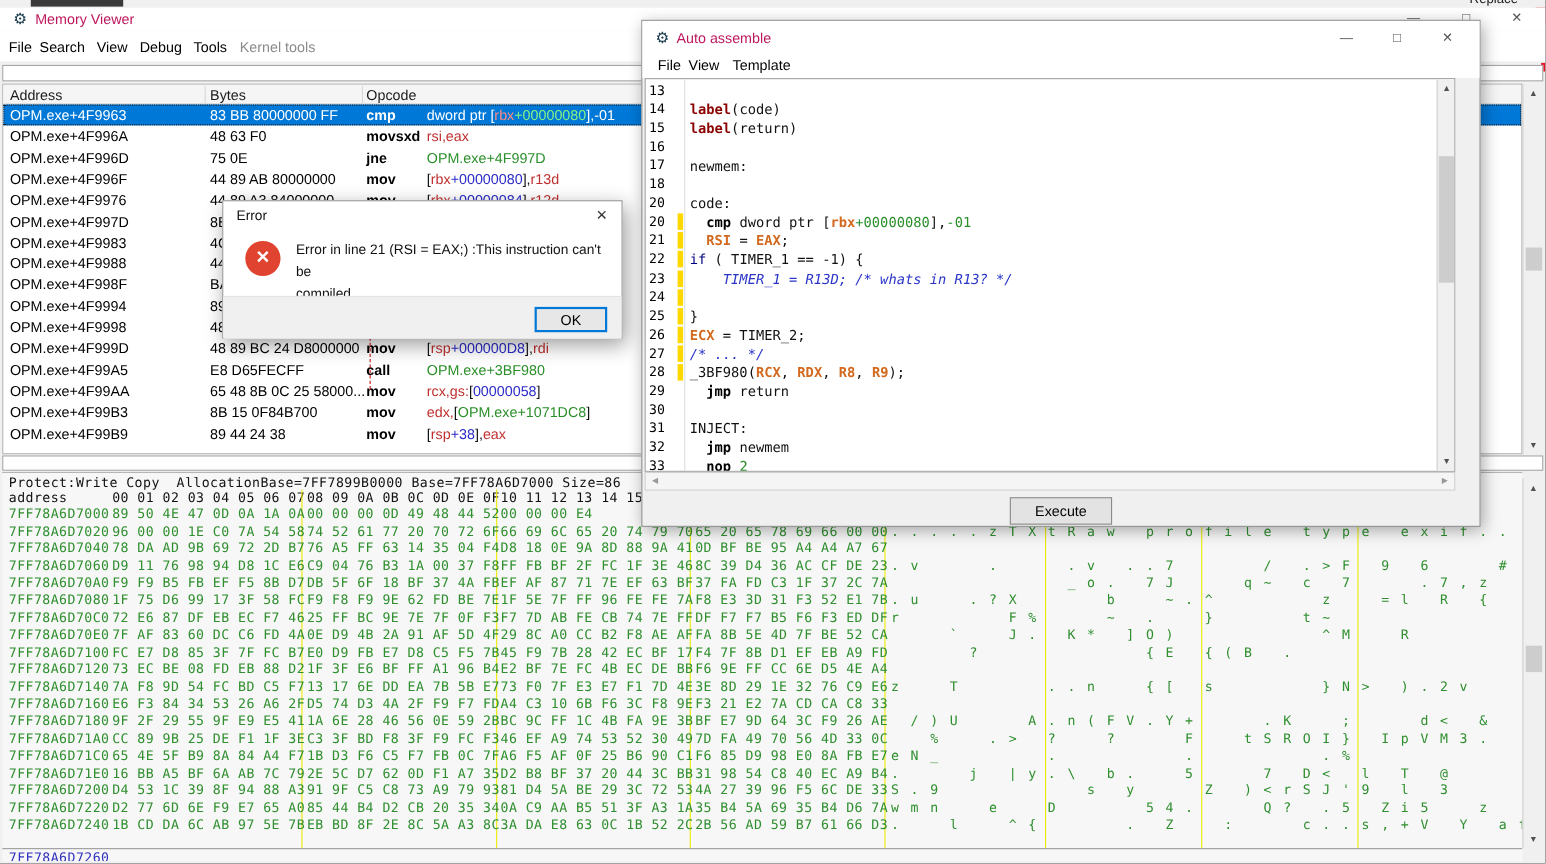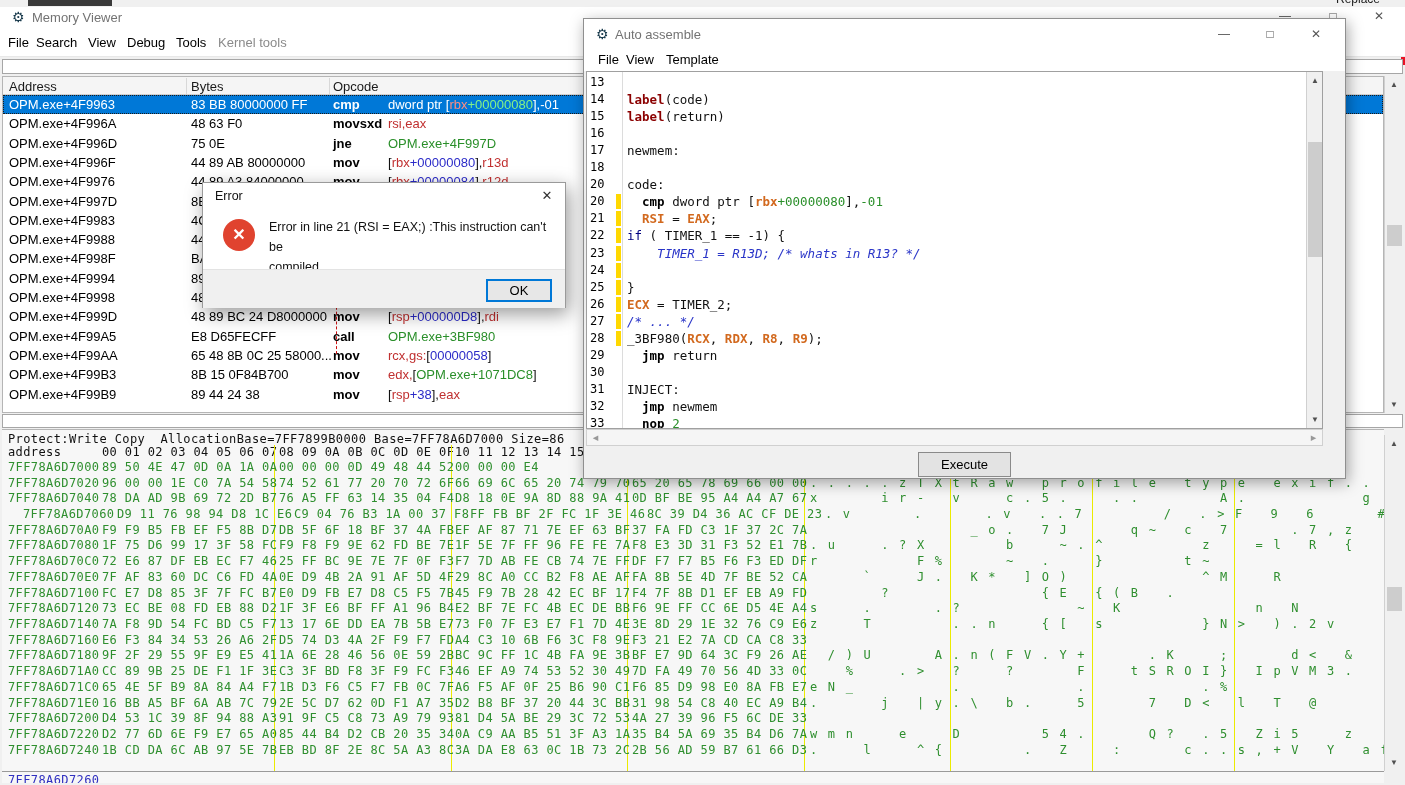--- a/index.html
+++ b/index.html
@@ -12,21 +12,21 @@
   
   #frag-dark{left:28px;top:0;width:84px;height:6px;background:#3a3a3a}
   #frag-top-text{left:1336px;top:0;width:58px;height:7px;overflow:hidden;color:#222;font-size:12px}
   #frag-top-text span{position:relative;top:-8px}
   #frag-red-tr{left:1396px;top:7px;width:9px;height:15px;background:#e81123}
   #frag-red-r2{left:1401px;top:56px;width:4px;height:9px;background:#e81123}
 
   
   #mv-titlebar{left:0;top:7px;width:1405px;height:21px;background:#fff}
   .ce-icon{color:#16384a;font-size:14px;line-height:14px}
-  .wtitle{color:#737373;font-size:13px}
+  .wtitle{color:#be185d;font-size:13px}
   .winbtn{position:absolute;width:26px;height:18px;text-align:center;color:#555;font-size:12px;line-height:18px}
   #mv-menubar{left:0;top:28px;width:1405px;height:29px;background:#fff;border-bottom:1px solid #e8e8e8}
   .menu-item{position:absolute;top:7px;font-size:13px;color:#000}
   .menu-item.disabled{color:#8a8a8a}
   #addr-bar{left:2px;top:59px;width:1401px;height:15px;background:#fff;border:1px solid #a6a6a6}
 
   
   #disasm{left:2px;top:76px;width:1382px;height:337px;background:#fff;border:1px solid #b5b5b5;overflow:hidden}
   #disasm-head{position:absolute;left:0;top:0;width:100%;height:18px;background:#f5f5f5;border-bottom:1px solid #cfcfcf}
   #disasm-head .hsep{position:absolute;top:1px;height:16px;width:1px;background:#d8d8d8}
@@ -274,23 +274,22 @@
           <span class="h-g h-g2">66 69 6C 65 20 74 79 70</span>
           <span class="h-g h-g3">65 20 65 78 69 66 00 00</span>
           <span class="h-ascii">.....zTXtRaw profile type exif..</span>
         </div>
         <div class="hrow mono" style="top: 31.4px;">
           <span class="h-addr">7FF78A6D7040</span>
           <span class="h-g h-g0">78 DA AD 9B 69 72 2D B7</span>
           <span class="h-g h-g1">76 A5 FF 63 14 35 04 F4</span>
           <span class="h-g h-g2">D8 18 0E 9A 8D 88 9A 41</span>
           <span class="h-g h-g3">0D BF BE 95 A4 A4 A7 67</span>
-          <span class="h-ascii">x   ir- v  c.5.  ..    A.      g</span>
-        </div>
-        <div class="hrow mono" style="top: 47.1px; margin-left: 15px;">
+        </div>
+        <div class="hrow mono" style="top: 47.1px;">
           <span class="h-addr">7FF78A6D7060</span>
           <span class="h-g h-g0">D9 11 76 98 94 D8 1C E6</span>
           <span class="h-g h-g1">C9 04 76 B3 1A 00 37 F8</span>
           <span class="h-g h-g2">FF FB BF 2F FC 1F 3E 46</span>
           <span class="h-g h-g3">8C 39 D4 36 AC CF DE 23</span>
           <span class="h-ascii">.v   .   .v ..7    / .&gt;F 9 6   #</span>
         </div>
         <div class="hrow mono" style="top: 78px;">
           <span class="h-addr">7FF78A6D7080</span>
           <span class="h-g h-g0">1F 75 D6 99 17 3F 58 FC</span>
@@ -330,21 +329,20 @@
           <span class="h-g h-g2">45 F9 7B 28 42 EC BF 17</span>
           <span class="h-g h-g3">F4 7F 8B D1 EF EB A9 FD</span>
           <span class="h-ascii">    ?        {E {(B . </span>
         </div>
         <div class="hrow mono" style="top: 141.3px;">
           <span class="h-addr">7FF78A6D7120</span>
           <span class="h-g h-g0">73 EC BE 08 FD EB 88 D2</span>
           <span class="h-g h-g1">1F 3F E6 BF FF A1 96 B4</span>
           <span class="h-g h-g2">E2 BF 7E FC 4B EC DE BB</span>
           <span class="h-g h-g3">F6 9E FF CC 6E D5 4E A4</span>
-          <span class="h-ascii">s  .   .?      ~ K       n N</span>
         </div>
         <div class="hrow mono" style="top: 157px;">
           <span class="h-addr">7FF78A6D7140</span>
           <span class="h-g h-g0">7A F8 9D 54 FC BD C5 F7</span>
           <span class="h-g h-g1">13 17 6E DD EA 7B 5B E7</span>
           <span class="h-g h-g2">73 F0 7F E3 E7 F1 7D 4E</span>
           <span class="h-g h-g3">3E 8D 29 1E 32 76 C9 E6</span>
           <span class="h-ascii">z  T    ..n  {[ s     }N&gt; ).2v</span>
         </div>
         <div class="hrow mono" style="top: 172.7px;">
@@ -385,34 +383,35 @@
           <span class="h-g h-g2">D2 B8 BF 37 20 44 3C BB</span>
           <span class="h-g h-g3">31 98 54 C8 40 EC A9 B4</span>
           <span class="h-ascii">.   j |y.\ b.  5   7 D&lt; l T @</span>
         </div>
         <div class="hrow mono" style="top: 251.2px;">
           <span class="h-addr">7FF78A6D7200</span>
           <span class="h-g h-g0">D4 53 1C 39 8F 94 88 A3</span>
           <span class="h-g h-g1">91 9F C5 C8 73 A9 79 93</span>
           <span class="h-g h-g2">81 D4 5A BE 29 3C 72 53</span>
           <span class="h-g h-g3">4A 27 39 96 F5 6C DE 33</span>
+          <span class="h-ascii">S.9       s y   Z )&lt;rSJ'9 l 3</span>
         </div>
         <div class="hrow mono" style="top: 266.9px;">
           <span class="h-addr">7FF78A6D7220</span>
           <span class="h-g h-g0">D2 77 6D 6E F9 E7 65 A0</span>
           <span class="h-g h-g1">85 44 B4 D2 CB 20 35 34</span>
           <span class="h-g h-g2">0A C9 AA B5 51 3F A3 1A</span>
           <span class="h-g h-g3">35 B4 5A 69 35 B4 D6 7A</span>
           <span class="h-ascii">wmn  e  D    54.   Q? .5 Zi5  z</span>
         </div>
         <div class="hrow mono" style="top: 282.6px;">
           <span class="h-addr">7FF78A6D7240</span>
           <span class="h-g h-g0">1B CD DA 6C AB 97 5E 7B</span>
           <span class="h-g h-g1">EB BD 8F 2E 8C 5A A3 8C</span>
-          <span class="h-g h-g2">3A DA E8 63 0C 1B 73 2C</span>
+          <span class="h-g h-g2">3A DA E8 63 0C 1B 52 2C</span>
           <span class="h-g h-g3">2B 56 AD 59 B7 61 66 D3</span>
           <span class="h-ascii">.  l  ^{    . Z  :   c..s,+V Y af</span>
         </div>
       </div>
     <div id="hex-divider"></div>
     <div class="mono" id="hex-partial">7FF78A6D7260</div>
   </div>
   <div class="abs sbar" id="hex-sb">
     <span class="sb-arrow" style="top:0">▲</span>
     <span class="sb-thumb" style="top:152px;height:24px"></span>

